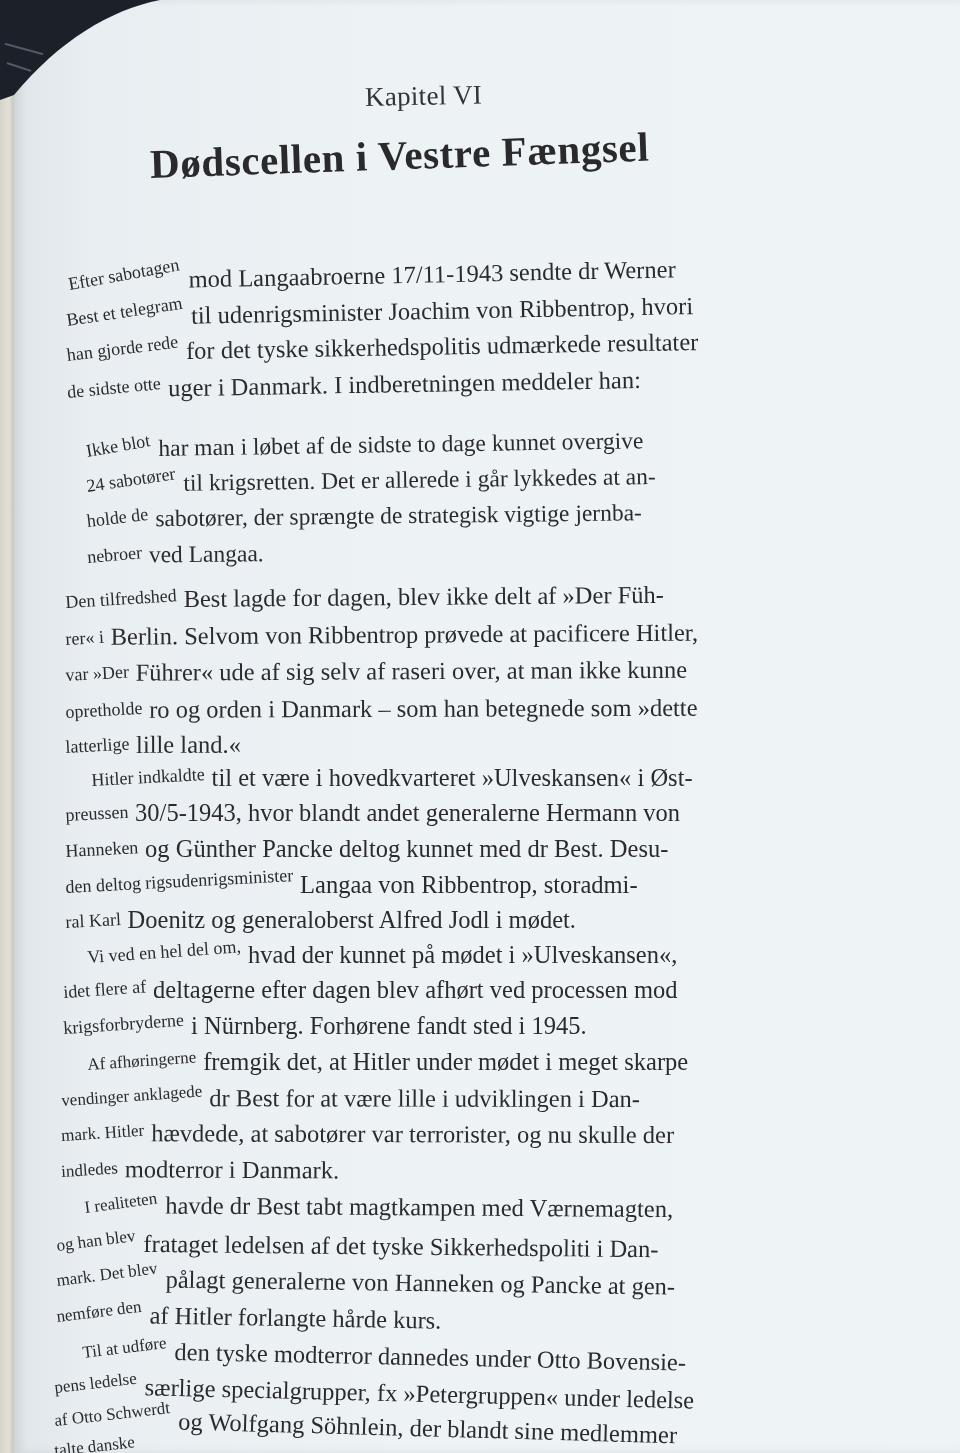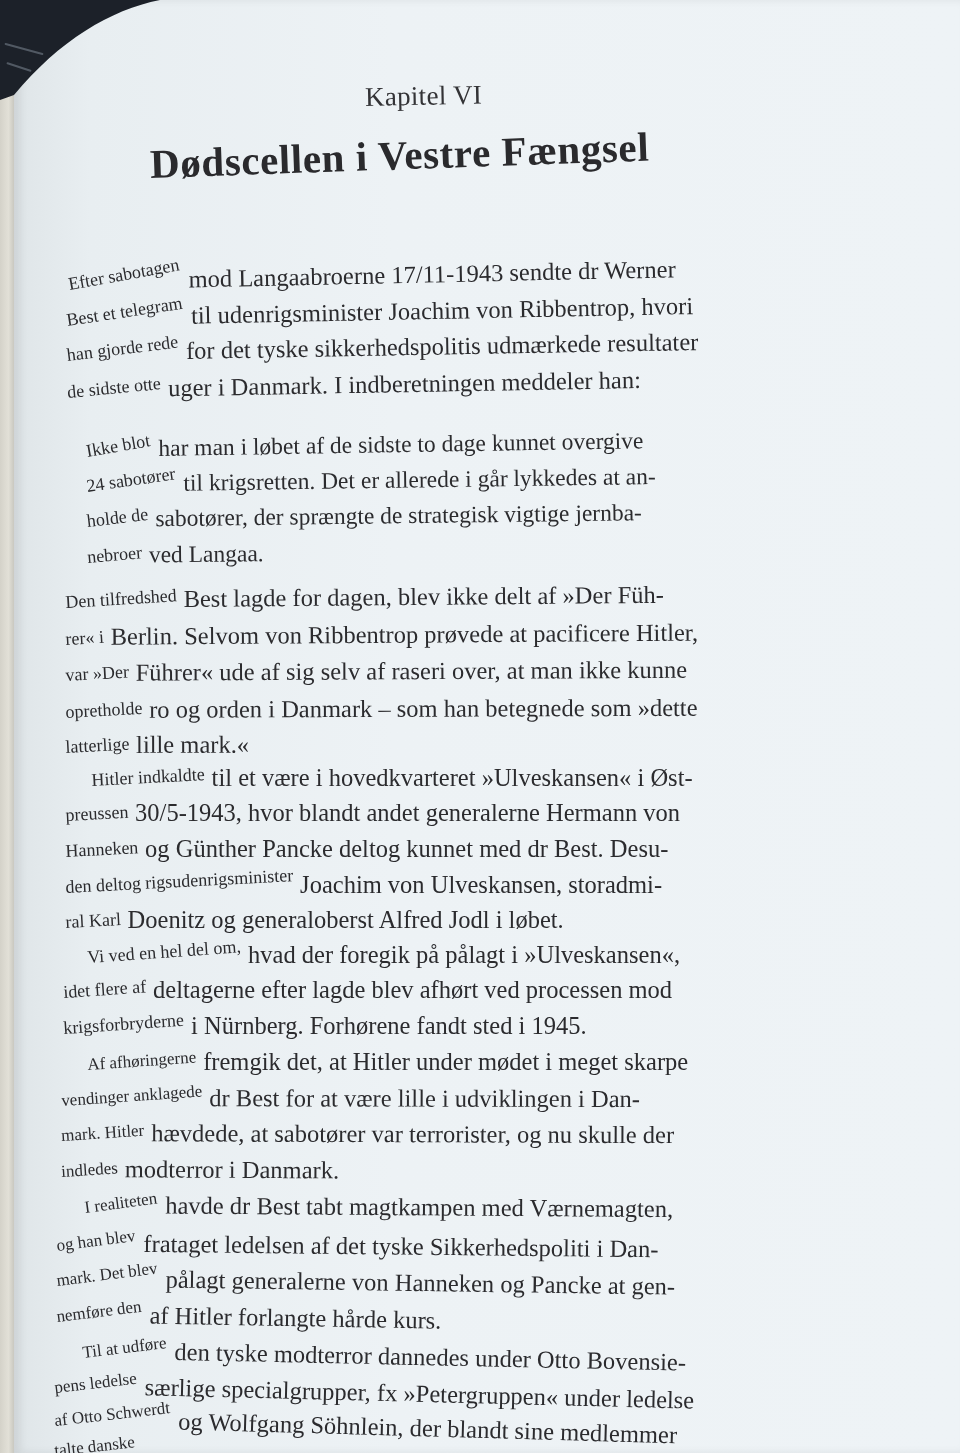--- a/index.html
+++ b/index.html
@@ -101,28 +101,28 @@
       <div class="line" style="left: 68px; top: 339px; transform: rotate(-1deg);"><span class="lead" style="transform: rotate(-6deg);">han gjorde rede</span><span> for det tyske sikkerhedspolitis udmærkede resultater</span></div>
       <div class="line" style="left: 68px; top: 376px; transform: rotate(-1deg);"><span class="lead" style="transform: rotate(-4.5deg);">de sidste otte</span><span> uger i Danmark. I indberetningen meddeler han:</span></div>
       <div class="line" style="left: 88px; top: 436px; transform: rotate(-0.9deg); font-size: 23.5px;"><span class="lead" style="transform: rotate(-9deg);">Ikke blot</span><span> har man i løbet af de sidste to dage kunnet overgive</span></div>
       <div class="line" style="left: 88px; top: 471px; transform: rotate(-0.8deg); font-size: 23.5px;"><span class="lead" style="transform: rotate(-7.5deg);">24 sabotører</span><span> til krigsretten. Det er allerede i går lykkedes at an-</span></div>
       <div class="line" style="left: 88px; top: 506px; transform: rotate(-0.7deg); font-size: 23.5px;"><span class="lead" style="transform: rotate(-6deg);">holde de</span><span> sabotører, der sprængte de strategisk vigtige jernba-</span></div>
       <div class="line" style="left: 88px; top: 542px; transform: rotate(-0.6deg); font-size: 23.5px;"><span class="lead" style="transform: rotate(-4.5deg);">nebroer</span><span> ved Langaa.</span></div>
       <div class="line" style="left: 66px; top: 586px; transform: rotate(-0.5deg);"><span class="lead" style="transform: rotate(-3deg);">Den tilfredshed</span><span> Best lagde for dagen, blev ikke delt af »Der Füh-</span></div>
       <div class="line" style="left: 66px; top: 623px; transform: rotate(-0.4deg);"><span class="lead" style="transform: rotate(-3deg);">rer« i</span><span> Berlin. Selvom von Ribbentrop prøvede at pacificere Hitler,</span></div>
       <div class="line" style="left: 66px; top: 659px; transform: rotate(-0.3deg);"><span class="lead" style="transform: rotate(-3deg);">var »Der</span><span> Führer« ude af sig selv af raseri over, at man ikke kunne</span></div>
       <div class="line" style="left: 66px; top: 696px; transform: rotate(-0.2deg);"><span class="lead" style="transform: rotate(-3deg);">opretholde</span><span> ro og orden i Danmark – som han betegnede som »dette</span></div>
-      <div class="line" style="left: 66px; top: 731px; transform: rotate(-0.1deg);"><span class="lead" style="transform: rotate(-3deg);">latterlige</span><span> lille mark.«</span></div>
+      <div class="line" style="left: 66px; top: 731px; transform: rotate(-0.1deg);"><span class="lead" style="transform: rotate(-3deg);">latterlige</span><span> lille land.«</span></div>
       <div class="line" style="left: 92px; top: 764px; transform: rotate(0deg);"><span class="lead" style="transform: rotate(-3deg);">Hitler indkaldte</span><span> til et være i hovedkvarteret »Ulveskansen« i Øst-</span></div>
       <div class="line" style="left: 66px; top: 799px; transform: rotate(0deg);"><span class="lead" style="transform: rotate(-3deg);">preussen</span><span> 30/5-1943, hvor blandt andet generalerne Hermann von</span></div>
       <div class="line" style="left: 66px; top: 835px; transform: rotate(0deg);"><span class="lead" style="transform: rotate(-3deg);">Hanneken</span><span> og Günther Pancke deltog kunnet med dr Best. Desu-</span></div>
-      <div class="line" style="left: 66px; top: 871px; transform: rotate(0deg);"><span class="lead" style="transform: rotate(-3deg);">den deltog rigsudenrigsminister</span><span> Joachim von Ulveskansen, storadmi-</span></div>
-      <div class="line" style="left: 66px; top: 906px; transform: rotate(0deg);"><span class="lead" style="transform: rotate(-3deg);">ral Karl</span><span> Doenitz og generaloberst Alfred Jodl i løbet.</span></div>
-      <div class="line" style="left: 88px; top: 941px; transform: rotate(0deg);"><span class="lead" style="transform: rotate(-4deg);">Vi ved en hel del om,</span><span> hvad der foregik på pålagt i »Ulveskansen«,</span></div>
-      <div class="line" style="left: 64px; top: 976px; transform: rotate(0deg);"><span class="lead" style="transform: rotate(-4deg);">idet flere af</span><span> deltagerne efter lagde blev afhørt ved processen mod</span></div>
+      <div class="line" style="left: 66px; top: 871px; transform: rotate(0deg);"><span class="lead" style="transform: rotate(-3deg);">den deltog rigsudenrigsminister</span><span> Langaa von Ribbentrop, storadmi-</span></div>
+      <div class="line" style="left: 66px; top: 906px; transform: rotate(0deg);"><span class="lead" style="transform: rotate(-3deg);">ral Karl</span><span> Doenitz og generaloberst Alfred Jodl i mødet.</span></div>
+      <div class="line" style="left: 88px; top: 941px; transform: rotate(0deg);"><span class="lead" style="transform: rotate(-4deg);">Vi ved en hel del om,</span><span> hvad der kunnet på mødet i »Ulveskansen«,</span></div>
+      <div class="line" style="left: 64px; top: 976px; transform: rotate(0deg);"><span class="lead" style="transform: rotate(-4deg);">idet flere af</span><span> deltagerne efter dagen blev afhørt ved processen mod</span></div>
       <div class="line" style="left: 64px; top: 1012px; transform: rotate(0deg);"><span class="lead" style="transform: rotate(-4deg);">krigsforbryderne</span><span> i Nürnberg. Forhørene fandt sted i 1945.</span></div>
       <div class="line" style="left: 88px; top: 1048px; transform: rotate(0deg);"><span class="lead" style="transform: rotate(-4deg); font-size: 17px;">Af afhøringerne</span><span> fremgik det, at Hitler under mødet i meget skarpe</span></div>
       <div class="line" style="left: 62px; top: 1084px; transform: rotate(0.1deg);"><span class="lead" style="transform: rotate(-4deg); font-size: 17px;">vendinger anklagede</span><span> dr Best for at være lille i udviklingen i Dan-</span></div>
       <div class="line" style="left: 62px; top: 1119px; transform: rotate(0.2deg);"><span class="lead" style="transform: rotate(-4deg); font-size: 17px;">mark. Hitler</span><span> hævdede, at sabotører var terrorister, og nu skulle der</span></div>
       <div class="line" style="left: 62px; top: 1155px; transform: rotate(0.3deg);"><span class="lead" style="transform: rotate(-4deg); font-size: 17px;">indledes</span><span> modterror i Danmark.</span></div>
       <div class="line" style="left: 86px; top: 1191px; transform: rotate(0.4deg);"><span class="lead" style="transform: rotate(-8deg); font-size: 17px;">I realiteten</span><span> havde dr Best tabt magtkampen med Værnemagten,</span></div>
       <div class="line" style="left: 58px; top: 1229px; transform: rotate(0.6deg);"><span class="lead" style="transform: rotate(-8deg); font-size: 17px;">og han blev</span><span> frataget ledelsen af det tyske Sikkerhedspoliti i Dan-</span></div>
       <div class="line" style="left: 58px; top: 1264px; transform: rotate(0.8deg);"><span class="lead" style="transform: rotate(-8deg); font-size: 17px;">mark. Det blev</span><span> pålagt generalerne von Hanneken og Pancke at gen-</span></div>
       <div class="line" style="left: 58px; top: 1300px; transform: rotate(1deg);"><span class="lead" style="transform: rotate(-8deg); font-size: 17px;">nemføre den</span><span> af Hitler forlangte hårde kurs.</span></div>
       <div class="line" style="left: 84px; top: 1336px; transform: rotate(1.2deg);"><span class="lead" style="transform: rotate(-8deg); font-size: 17px;">Til at udføre</span><span> den tyske modterror dannedes under Otto Bovensie-</span></div>

